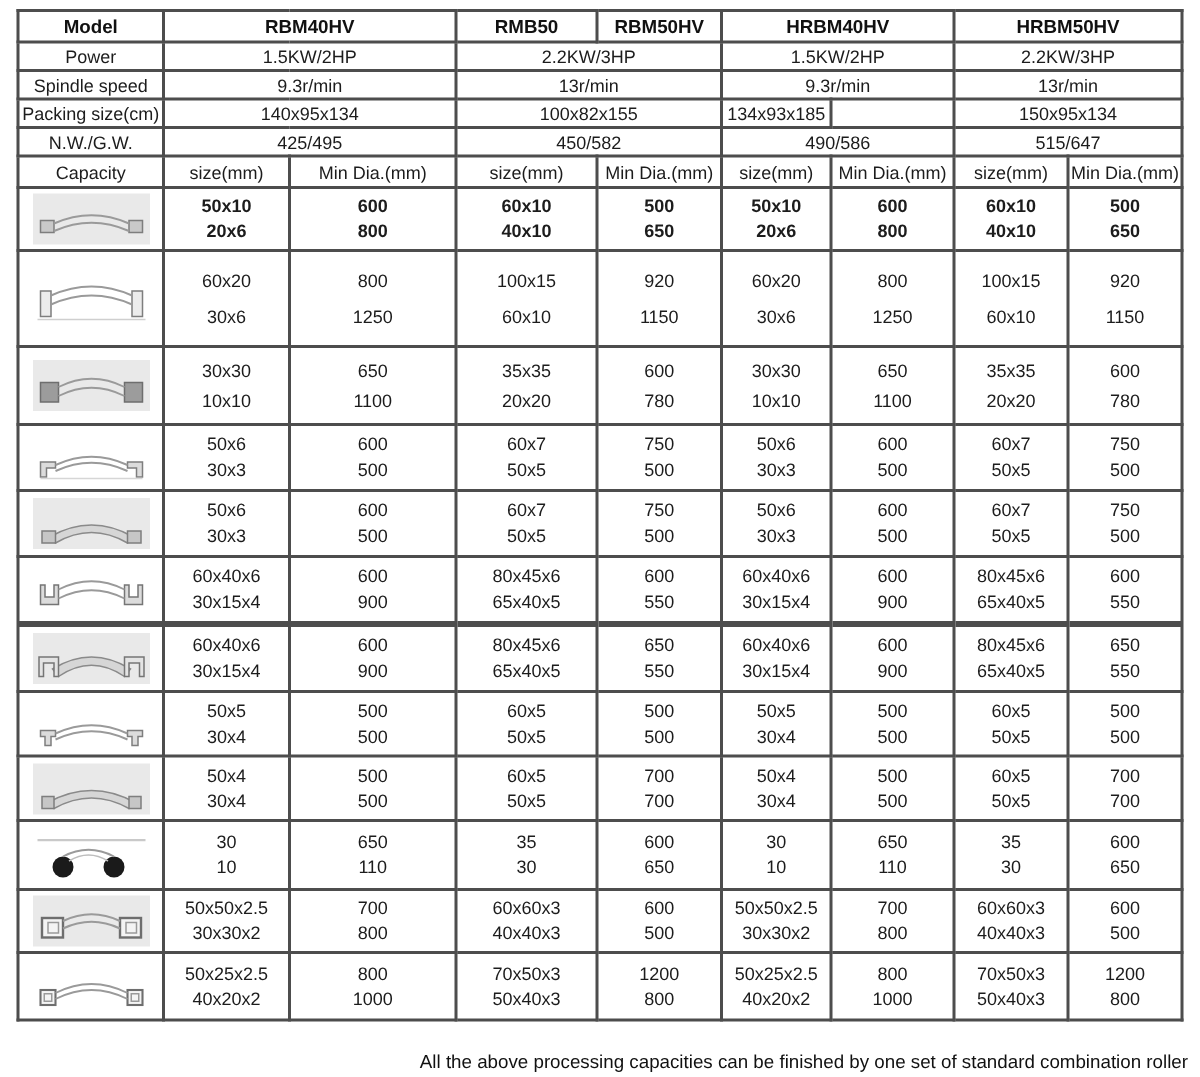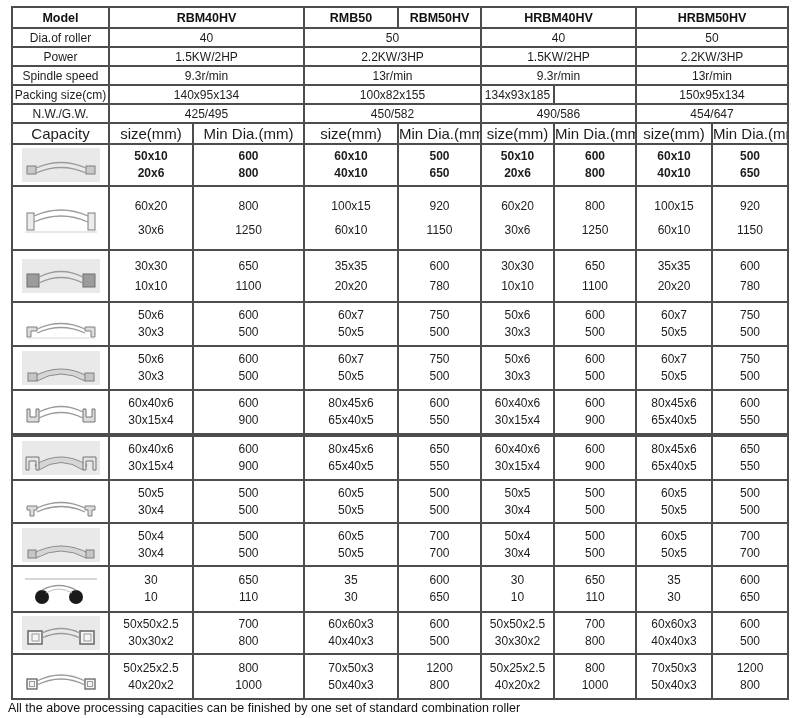--- a/index.html
+++ b/index.html
@@ -12,41 +12,41 @@
     border-collapse:collapse;table-layout:fixed;
   }
   table.spec td{
     border:2px solid #4d4d4d;text-align:center;vertical-align:middle;
     padding:0;font-size:12px;color:#1c1c1c;overflow:hidden;white-space:nowrap;
   }
   tr.spec-row{height:19px;}
   tr.model-row{height:21px;}
   tr.model-row td{font-weight:bold;font-size:12.5px;color:#111;}
   tr.capacity-header-row{height:21px;}
-  tr.capacity-header-row td{font-size:15px;}
+  tr.capacity-header-row td{font-size:12px;}
   #capacity-body .val{line-height:17px;font-size:12px;}
   #capacity-body tr:nth-child(1){height:42px;font-weight:bold;}
   #capacity-body tr:nth-child(2){height:64px;}
   #capacity-body tr:nth-child(2) .val{line-height:24px;}
   #capacity-body tr:nth-child(3){height:52px;margin-left:20px;}
   #capacity-body tr:nth-child(3) .val{line-height:20px;}
   #capacity-body tr:nth-child(4){height:44px;}
   #capacity-body tr:nth-child(5){height:44px;}
   #capacity-body tr:nth-child(6){height:45px;}
   #capacity-body tr:nth-child(7){height:45px;}
   #capacity-body tr:nth-child(7) td{border-top-width:4px;}
   #capacity-body tr:nth-child(8){height:43px;}
   #capacity-body tr:nth-child(9){height:43px;}
   #capacity-body tr:nth-child(10){height:46px;}
   #capacity-body tr:nth-child(11){height:42px;}
   #capacity-body tr:nth-child(12){height:45px;}
   .icon-panel{display:inline-block;width:78px;height:34px;line-height:0;vertical-align:middle;}
   .icon-panel.shaded{background:#e9e9e9;}
   .footnote{
-    position:absolute;left:8px;top:701px;width:784px;text-align:left;
+    position:absolute;left:8px;top:701px;width:784px;text-align:right;
     font-size:12.5px;color:#111;
   }
 </style>
 </head>
 <body>
 
 <div class="page">
 
   <table class="spec">
     <colgroup>
@@ -63,27 +63,20 @@
     <tbody id="spec-head">
       <tr class="spec-row model-row">
         <td>Model</td>
         <td colspan="2">RBM40HV</td>
         <td>RMB50</td>
         <td>RBM50HV</td>
         <td colspan="2">HRBM40HV</td>
         <td colspan="2">HRBM50HV</td>
       </tr>
       <tr class="spec-row">
-        <td>Dia.of roller</td>
-        <td colspan="2">40</td>
-        <td colspan="2">50</td>
-        <td colspan="2">40</td>
-        <td colspan="2">50</td>
-      </tr>
-      <tr class="spec-row">
         <td>Power</td>
         <td colspan="2">1.5KW/2HP</td>
         <td colspan="2">2.2KW/3HP</td>
         <td colspan="2">1.5KW/2HP</td>
         <td colspan="2">2.2KW/3HP</td>
       </tr>
       <tr class="spec-row">
         <td>Spindle speed</td>
         <td colspan="2">9.3r/min</td>
         <td colspan="2">13r/min</td>
@@ -96,21 +89,21 @@
         <td colspan="2">100x82x155</td>
         <td>134x93x185</td>
         <td></td>
         <td colspan="2">150x95x134</td>
       </tr>
       <tr class="spec-row">
         <td>N.W./G.W.</td>
         <td colspan="2">425/495</td>
         <td colspan="2">450/582</td>
         <td colspan="2">490/586</td>
-        <td colspan="2">454/647</td>
+        <td colspan="2">515/647</td>
       </tr>
       <tr class="spec-row capacity-header-row">
         <td>Capacity</td>
         <td>size(mm)</td>
         <td>Min Dia.(mm)</td>
         <td>size(mm)</td>
         <td>Min Dia.(mm)</td>
         <td>size(mm)</td>
         <td>Min Dia.(mm)</td>
         <td>size(mm)</td>

